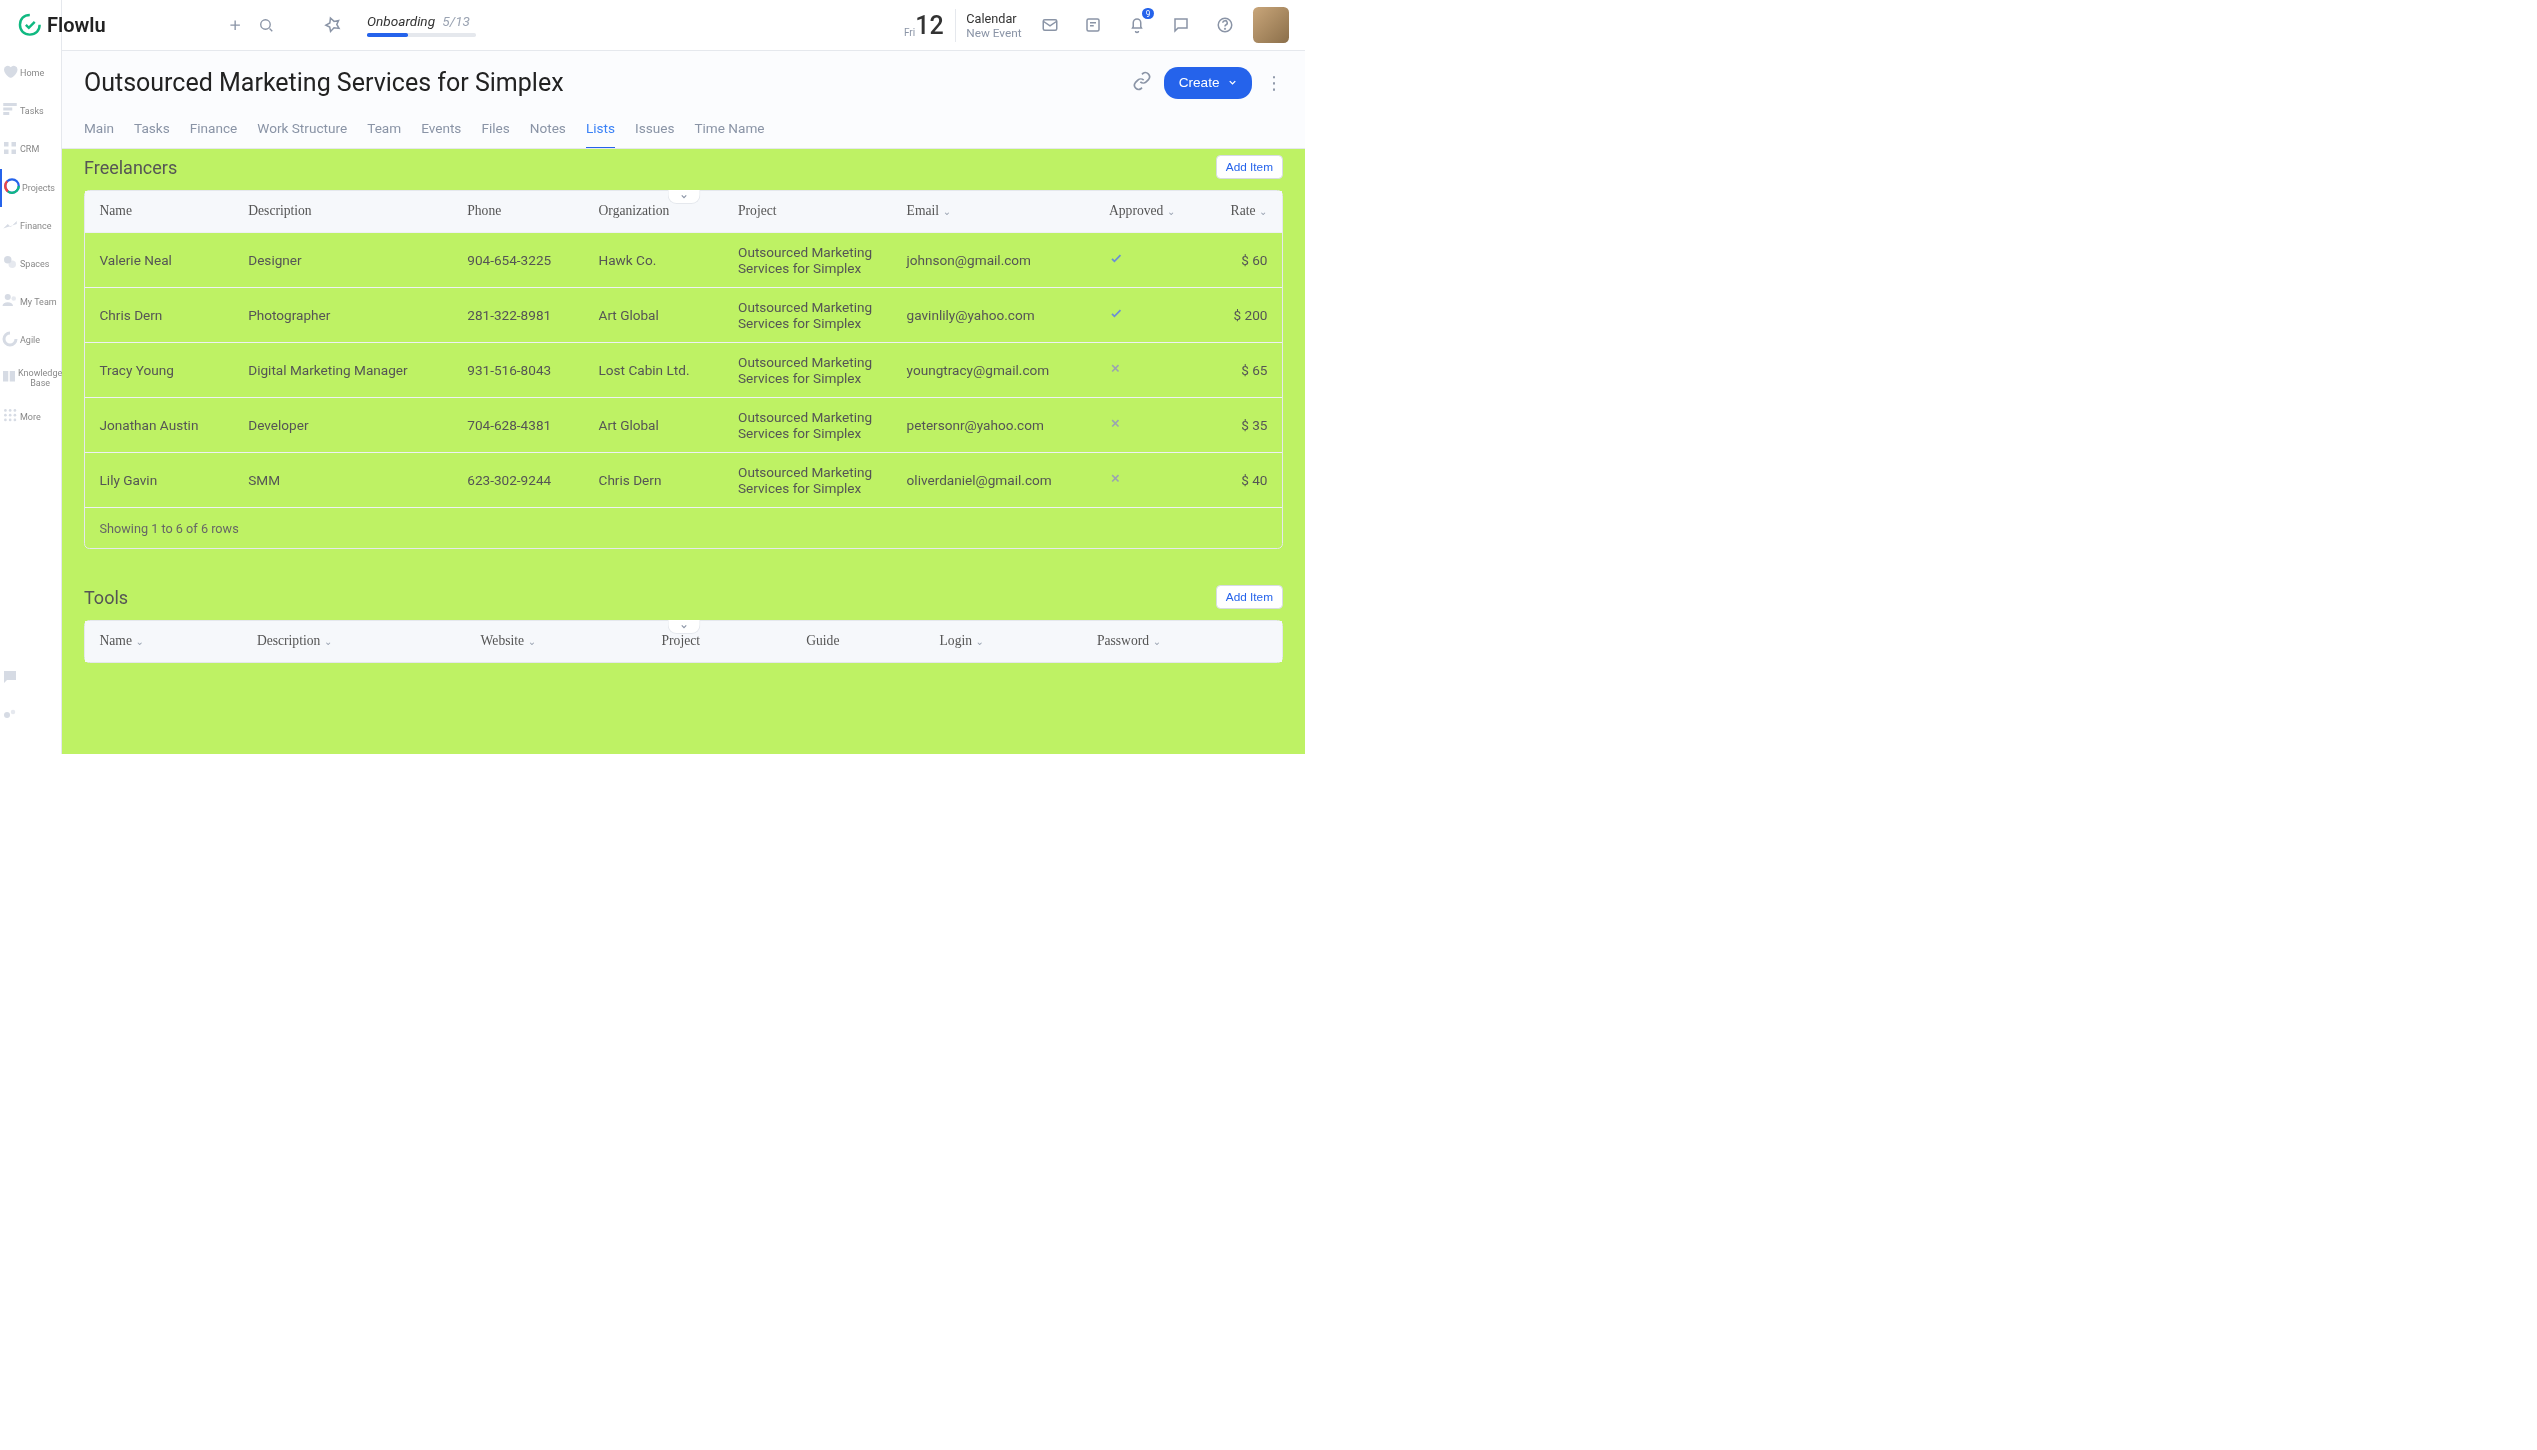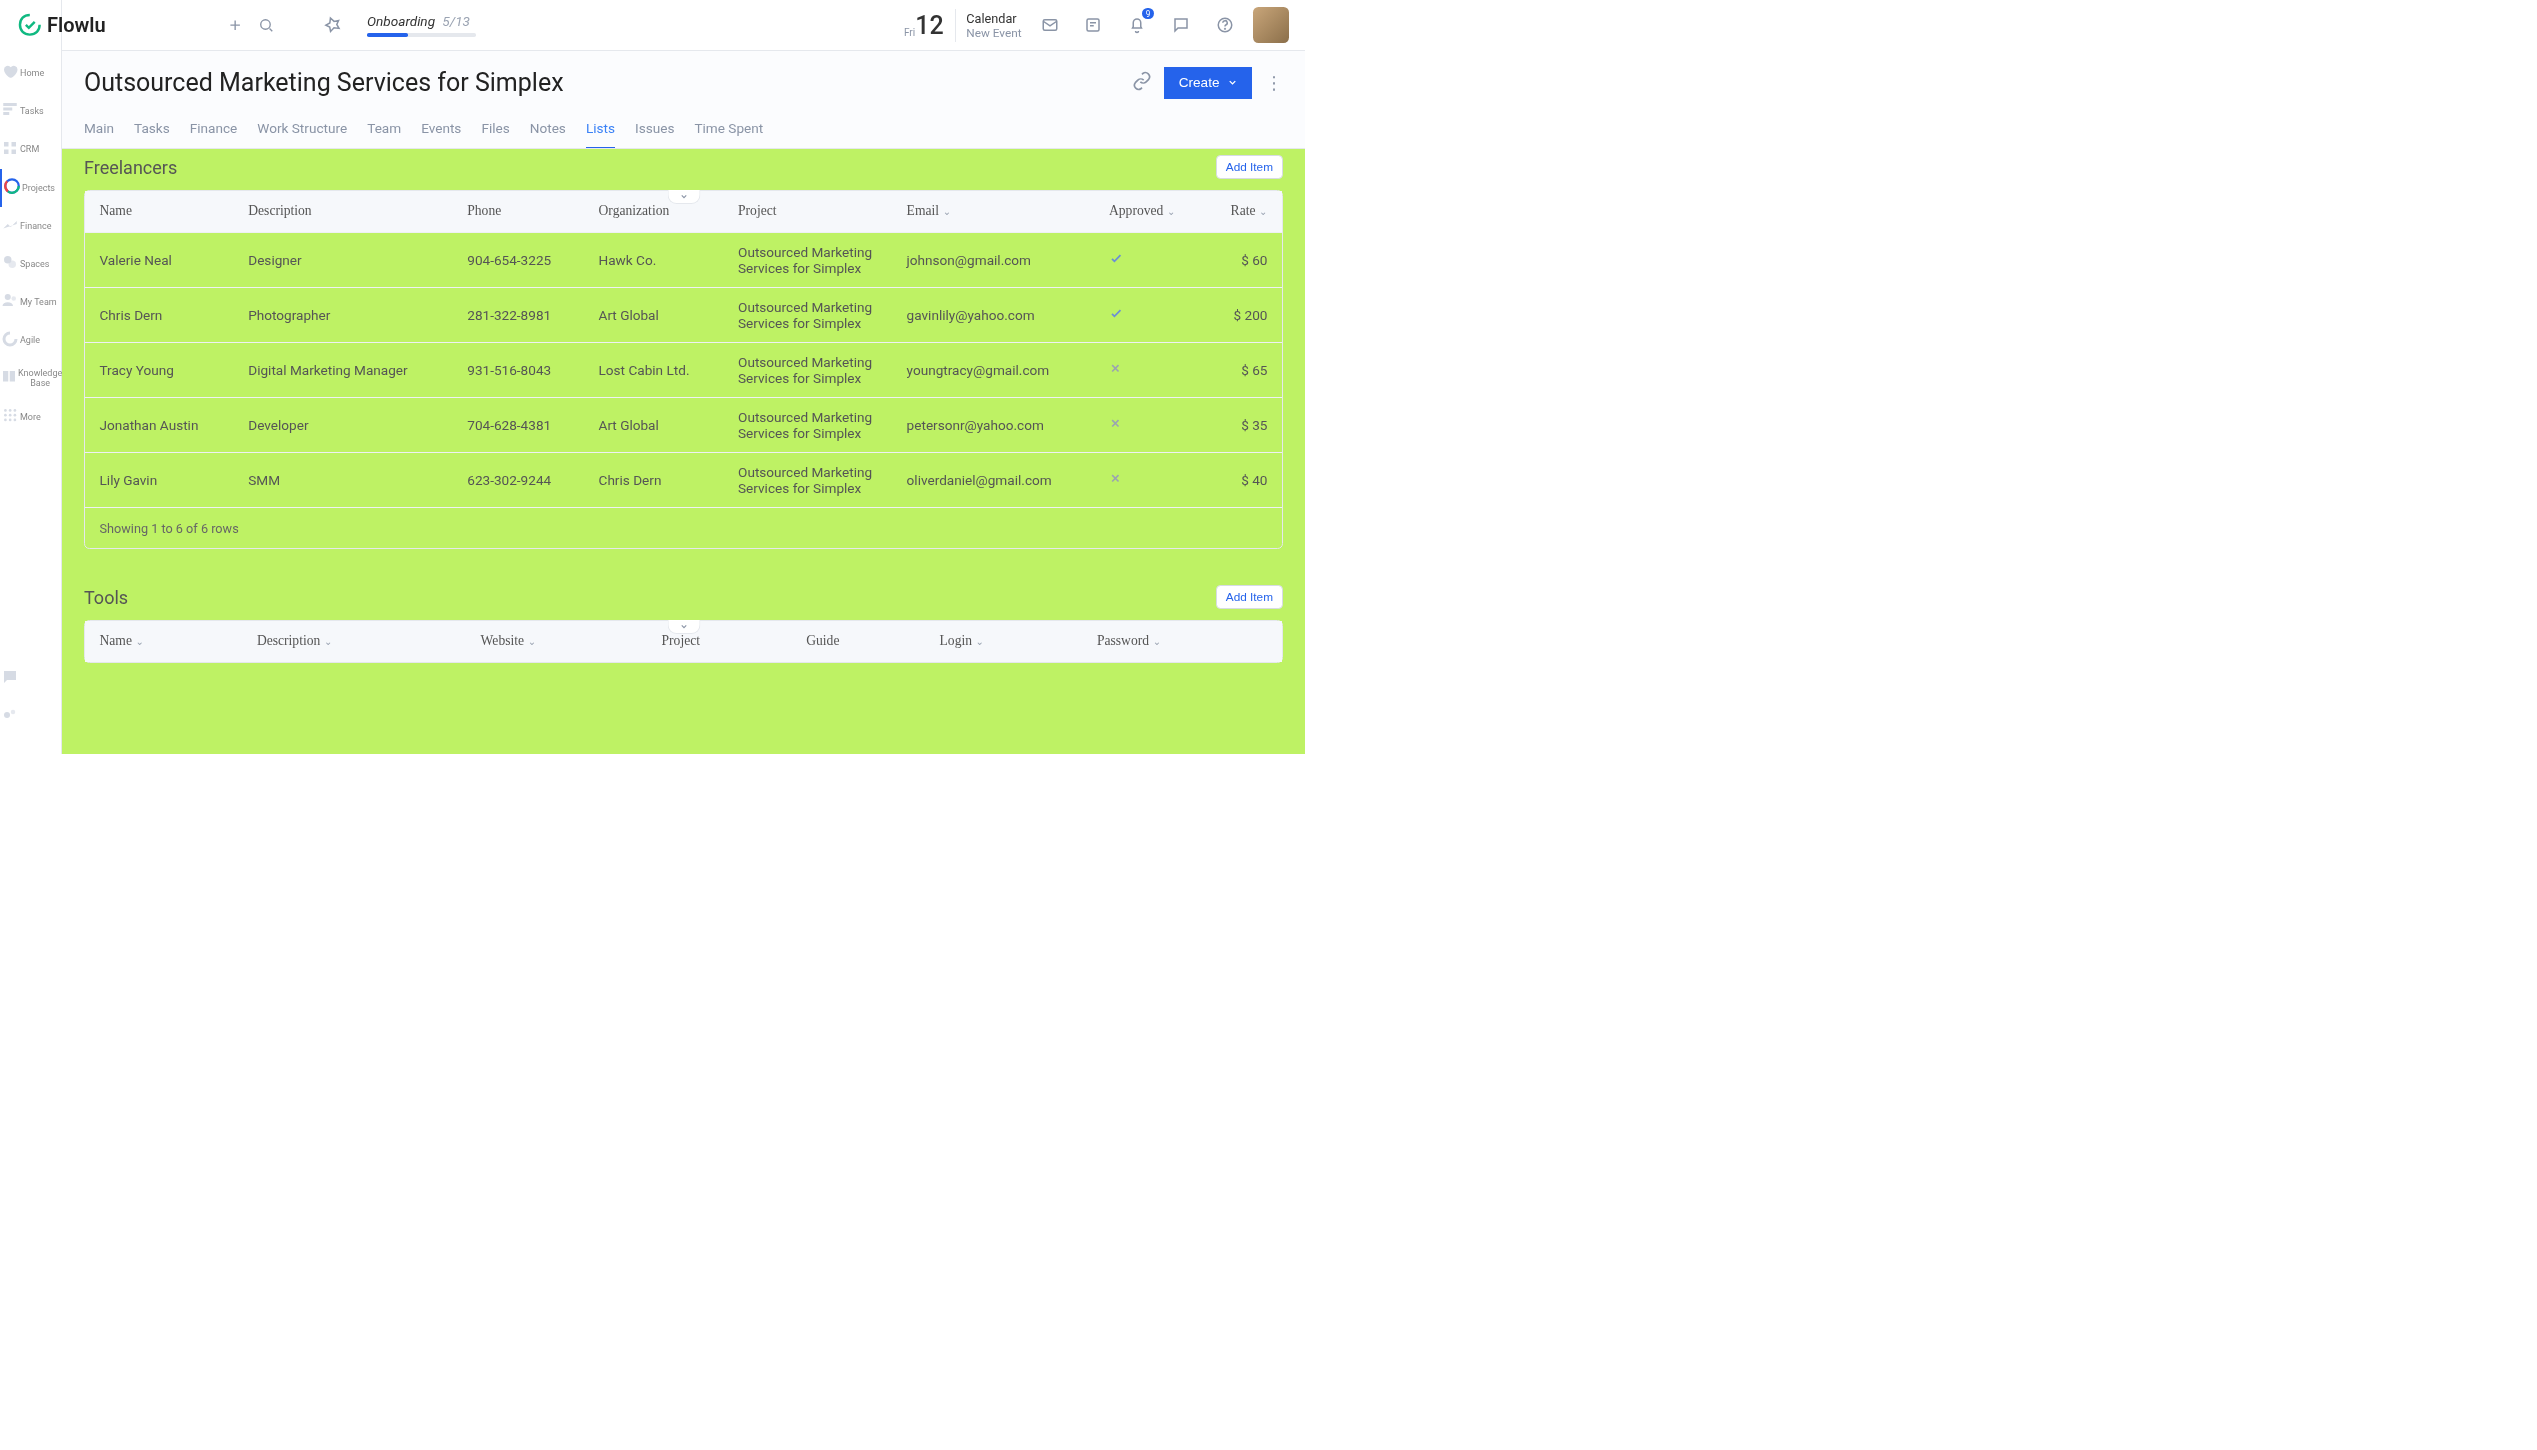--- a/index.html
+++ b/index.html
@@ -30,21 +30,21 @@
 .cal-block .cal-title { font-size: 12.7px; color: #333; }
 .cal-block .cal-sub { font-size: 11.8px; color: #8a94a6; cursor: pointer; }
 .notif-icon { position: relative; }
 .badge { position: absolute; top: -1.8px; right: -1.8px; background: #2563eb; color: #fff; font-size: 8.2px; border-radius: 7.3px; padding: 0.9px 3.6px; min-width: 12.7px; text-align: center; }
 .avatar { width: 36px; height: 36px; border-radius: 5.4px; background: linear-gradient(135deg,#c9a67a,#8b6f4a); }
 .page-header { padding: 16.3px 22px 0 22px; background: #fbfcfe; border-bottom: 0.9px solid #e5e8ed; }
 .header-row { display: flex; align-items: center; justify-content: space-between; }
 .page-title { font-size: 25px; font-weight: 400; color: #222; }
 .header-actions { display: flex; align-items: center; gap: 12.7px; }
 .link-icon { color: #8a94a6; cursor: pointer; }
-.create-btn { background: #2563eb; color: #fff; border: none; border-radius: 0; padding: 8.2px 14.5px; font-size: 13.6px; display: flex; align-items: center; gap: 7.3px; cursor: pointer; }
+.create-btn { background: #2563eb; color: #fff; border: none; border-radius: 14px; padding: 8.2px 14.5px; font-size: 13.6px; display: flex; align-items: center; gap: 7.3px; cursor: pointer; }
 .more-icon { color: #8a94a6; cursor: pointer; font-size: 18px; }
 .tabs { display: flex; gap: 20px; margin-top: 14.5px; }
 .tab { padding: 7.3px 0 11px 0; color: #8a94a6; cursor: pointer; font-size: 13.6px; border-bottom: 1.8px solid transparent; }
 .tab.active { color: #3b82f6; border-bottom: 1.8px solid #2563eb; }
 .content { flex: 1; overflow-y: auto; padding: 6px 22px; background: #bef264; }
 .list-section { margin-bottom: 36px; }
 .list-header { display: flex; justify-content: space-between; align-items: center; margin-bottom: 11px; }
 .list-title { font-size: 18px; color: #555; font-weight: 400; }
 .add-item-btn { background: #fff; border: 0.9px solid #d6dbe4; color: #2563eb; font-size: 11.8px; border-radius: 4.5px; padding: 3.6px 9px; cursor: pointer; }
 .table-wrap { border: 0.9px solid #e5e8ed; border-radius: 5.4px; position: relative; }
@@ -281,21 +281,21 @@
           <div class="tab">Main</div>
           <div class="tab">Tasks</div>
           <div class="tab">Finance</div>
           <div class="tab">Work Structure</div>
           <div class="tab">Team</div>
           <div class="tab">Events</div>
           <div class="tab">Files</div>
           <div class="tab">Notes</div>
           <div class="tab active">Lists</div>
           <div class="tab">Issues</div>
-          <div class="tab">Time Spent</div>
+          <div class="tab">Time Name</div>
         </div>
     </div>
 
     <div class="content" id="content-area">
         <div class="list-section">
           <div class="list-header">
             <div class="list-title">Freelancers</div>
             <button class="add-item-btn">Add Item</button>
           </div>
           <div class="table-wrap">

